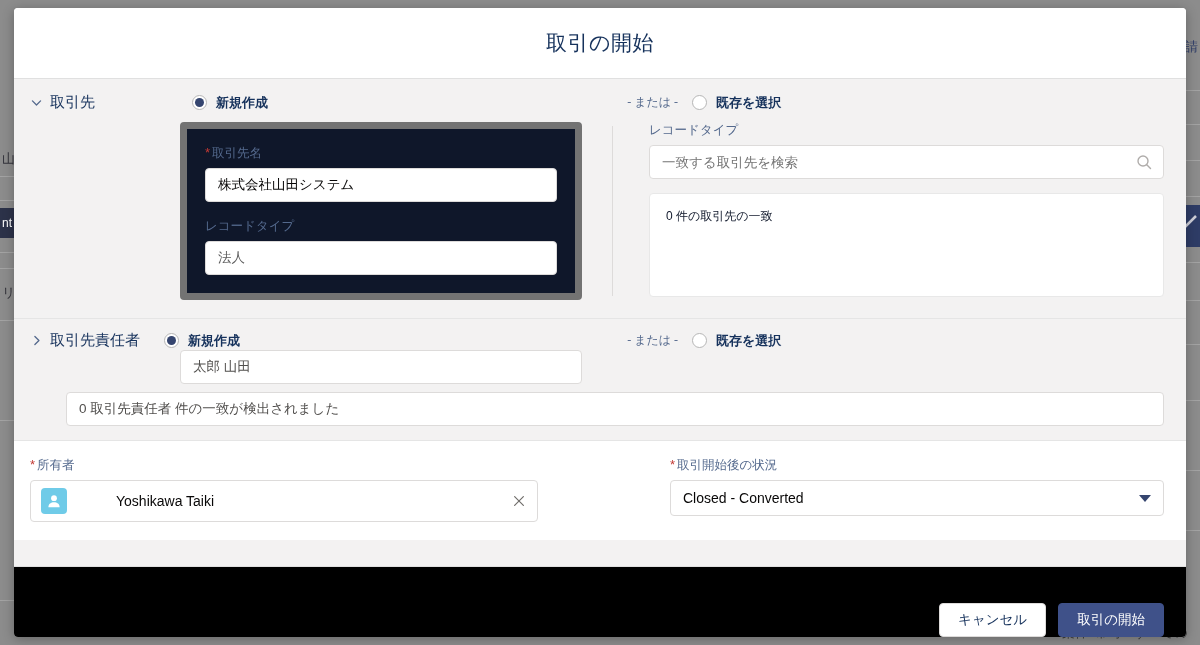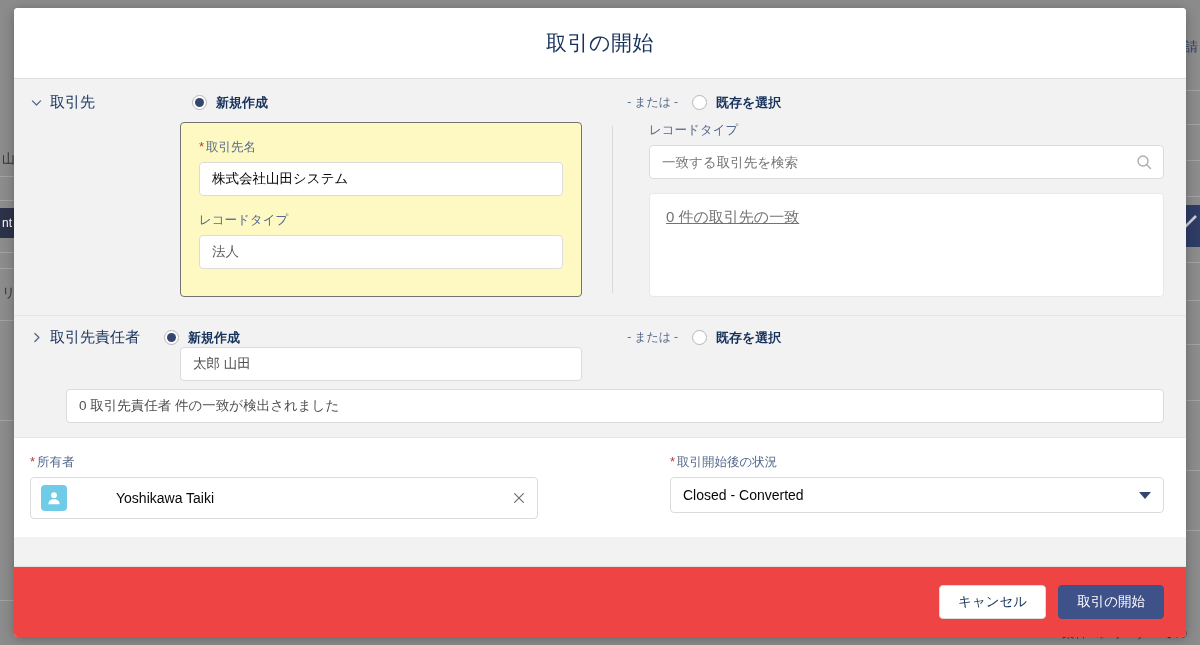--- a/index.html
+++ b/index.html
@@ -216,22 +216,22 @@
   }
   .col-right {
     flex: 1;
     padding-left: 36px;
     padding-right: 22px;
     box-sizing: border-box;
   }
 
   .card {
     width: 402px;
-    background: #fef9c3;
-    border: 1px solid #737373;
+    background: #0f172a;
+    border: 7px solid #737373;
     border-radius: 4px;
     padding: 16px 18px 18px 18px;
     box-sizing: border-box;
   }
   .field-label {
     font-size: 12.5px;
     color: #54698d;
     margin-bottom: 6px;
     display: block;
   }
@@ -271,23 +271,22 @@
   }
   .results-box {
     margin-top: 14px;
     width: 100%;
     height: 104px;
     background: #ffffff;
     border: 1px solid #e8e8e8;
     border-radius: 4px;
     box-sizing: border-box;
     padding: 14px 16px;
-    font-size: 15px;
-    color: #737373;
-    text-decoration: underline;
+    font-size: 12px;
+    color: #0f172a;
   }
 
   
   .contact-cols {
     display: flex;
     padding-left: 16px;
     flex-direction: column;
   }
   .contact-left {
     width: 582px;
@@ -380,24 +379,24 @@
     border-left: 6px solid transparent;
     border-right: 6px solid transparent;
     border-top: 7px solid #35456f;
     pointer-events: none;
   }
 
   
   .modal-footer {
     height: 70px;
     min-height: 70px;
-    background: #ef4444;
+    background: #000000;
     border-top: 1px solid #e0e0e0;
     display: flex;
-    align-items: center;
+    align-items: flex-end;
     justify-content: flex-end;
     padding-right: 22px;
     gap: 12px;
   }
   .btn {
     height: 34px;
     border-radius: 4px;
     font-size: 13.5px;
     font-family: inherit;
     cursor: pointer;

